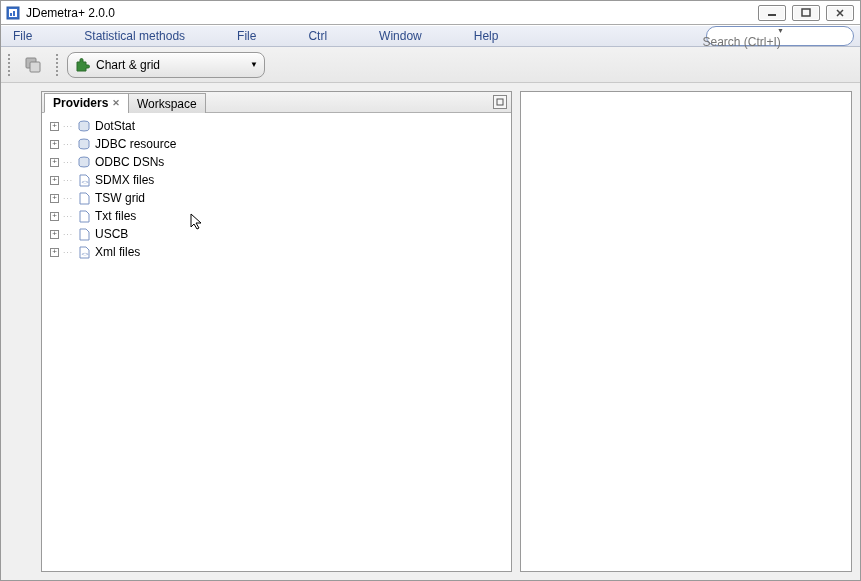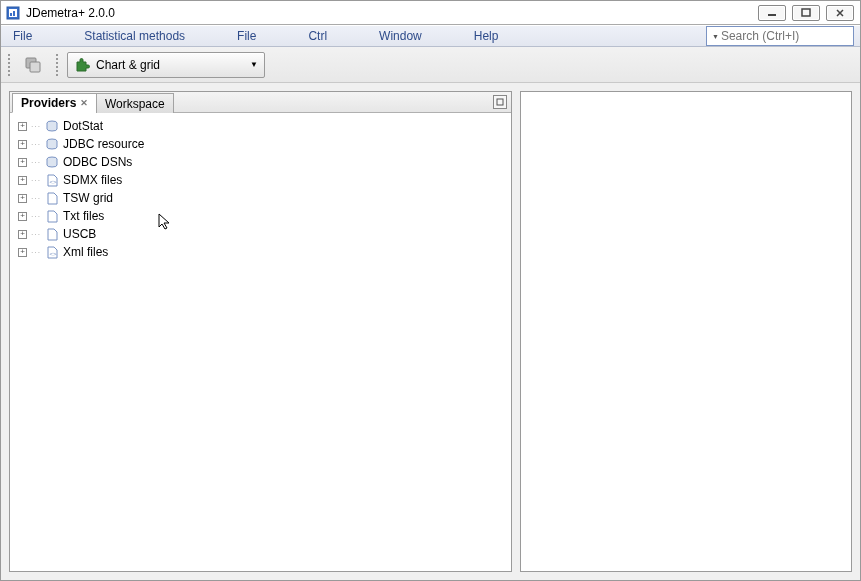--- a/index.html
+++ b/index.html
@@ -56,22 +56,23 @@
   }
   .search-wrap {
     margin-left: auto;
     margin-right: 6px;
     height: 20px;
     width: 148px;
     display: flex;
     align-items: center;
     border: 1px solid #7a93c3;
     background: #fff;
-    border-radius: 0;
+    border-radius: 10px;
     padding: 0 4px;
+    flex-direction: column;
   }
   .search-wrap input {
     border: none; outline: none; flex: 1; font-size: 12px; color: #888;
     background: transparent;
   }
   .tool-bar {
     height: 36px;
     background: linear-gradient(#f2f2f2,#e8e8e8);
     border-bottom: 1px solid #c9c9c9;
     display: flex;
@@ -87,42 +88,42 @@
   .tool-btn {
     width: 28px; height: 28px;
     display: flex; align-items: center; justify-content: center;
     border-radius: 2px;
   }
   .chart-dd {
     height: 26px;
     width: 198px;
     background: linear-gradient(#fdfdfd,#e4e4e4);
     border: 1px solid #9a9a9a;
-    border-radius: 2px;
+    border-radius: 8px;
     display: flex;
     align-items: center;
     padding: 0 6px;
     gap: 6px;
     box-shadow: inset 0 1px 0 #fff;
   }
   .chart-dd .dd-arrow { margin-left: auto; font-size: 8px; }
   .content {
     display: flex;
     padding: 8px;
     gap: 8px;
     height: calc(100% - 24px - 22px - 36px);
   }
   .panel {
     border: 1px solid #9a9a9a;
     background: #fff;
     position: relative;
     display: flex;
     flex-direction: column;
   }
-  .panel-left { flex: 1; }
+  .panel-left { flex: 1; margin-left: 32px; }
   .panel-right { width: 332px; }
   .tabs {
     height: 21px;
     background: linear-gradient(#f4f4f4,#e6e6e6);
     border-bottom: 1px solid #b0b0b0;
     display: flex;
     align-items: flex-end;
     position: relative;
     padding-left: 2px;
   }

